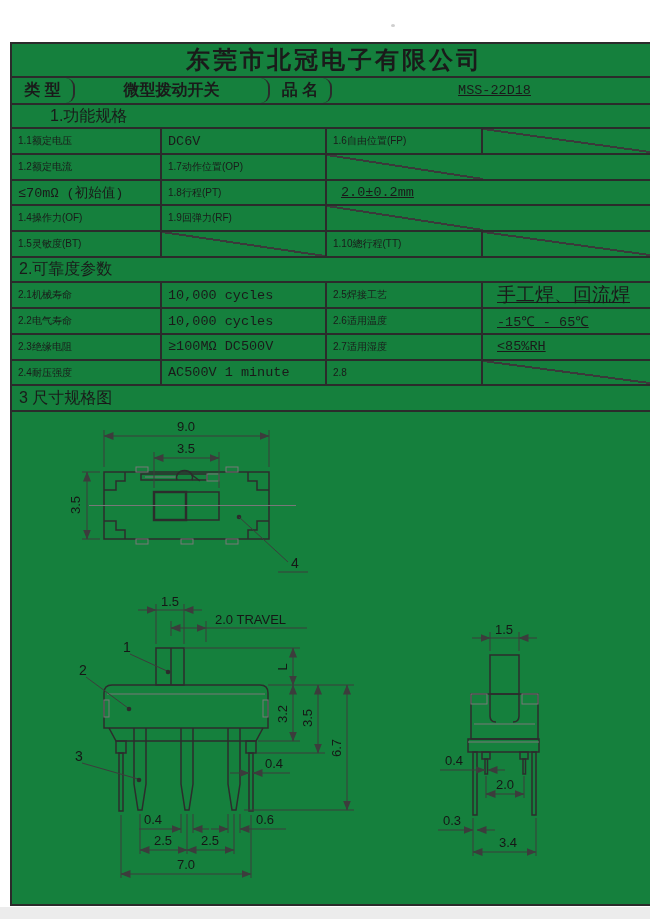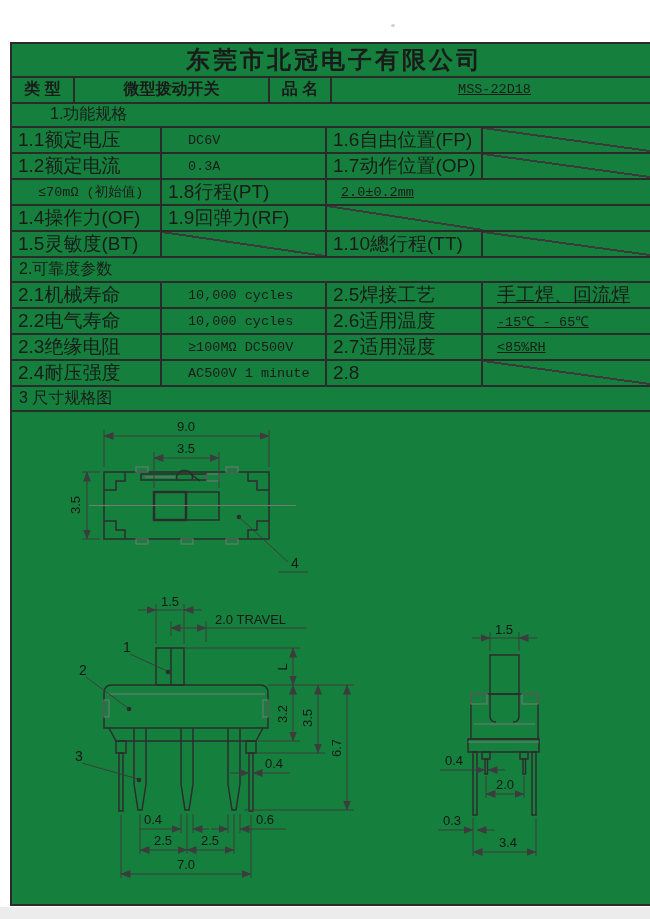--- a/index.html
+++ b/index.html
@@ -22,24 +22,24 @@
   .row { display:grid; border-bottom:2px solid #2b2b2b; }
   .r-title { height:34px; display:flex; align-items:center; justify-content:center; }
   .r-type  { height:27px; grid-template-columns:63px 195px 62px 1fr; }
   .r-sech  { height:25px; display:flex; align-items:center;padding-left:31px; }
   .r-sech2 { height:26px; display:flex; align-items:center; }
   .r-data  { height:26px; grid-template-columns:150px 165px 156px 1fr; }
   .r-draw  { flex:1; border-bottom:none; position:relative; display:block; }
   .c { border-right:2px solid #2b2b2b; display:flex; align-items:center; overflow:hidden; height:100%; }
   .c:last-child { border-right:none;text-decoration:underline; }
   .title-text { font-size:24px; font-weight:bold; letter-spacing:3px; }
-  .zh  { font-size:19px; padding-left:6px; }
-  .zh-c{ font-size:16px; justify-content:center; padding-left:0; }
+  .zh  { font-size:10px; padding-left:6px; }
+  .zh-c{ font-size:16px; justify-content:center; padding-left:0;border-radius:9px; }
   .bold{ font-weight:bold; }
-  .val { font-family:"Liberation Mono","DejaVu Sans Mono",monospace; font-size:13.5px; padding-left:26px; }
+  .val { font-family:"Liberation Mono","DejaVu Sans Mono",monospace; font-size:13.5px; padding-left:6px; }
   .val4{ padding-left:14px; }
   .val-c{ justify-content:center; padding-left:0; }
   .sech-text { font-size:16px; padding-left:7px; }
   .diag {
     background-image: linear-gradient(to top right,
       transparent calc(50% - 1px), #3a3a3a calc(50% - 1px),
       #3a3a3a calc(50% + 1px), transparent calc(50% + 1px));
   }
   svg text { font-family:"Liberation Sans","DejaVu Sans",sans-serif; }
   .dtext { font-size:13px; fill:#161616; }
@@ -73,21 +73,20 @@
     </div>
 
     <div class="row r-data">
       <div class="c zh">1.1额定电压</div>
       <div class="c val">DC6V</div>
       <div class="c zh">1.6自由位置(FP)</div>
       <div class="c val val4 diag"></div>
     </div>
     <div class="row r-data">
       <div class="c zh">1.2额定电流</div>
-      <div class="c val">0.3A</div>
       <div class="c zh">1.7动作位置(OP)</div>
       <div class="c val val4 diag"></div>
     </div>
     <div class="row r-data">
       <div class="c val">≤70mΩ (初始值)</div>
       <div class="c zh">1.8行程(PT)</div>
       <div class="c val val4">2.0±0.2mm</div>
     </div>
     <div class="row r-data">
       <div class="c zh">1.4操作力(OF)</div>

